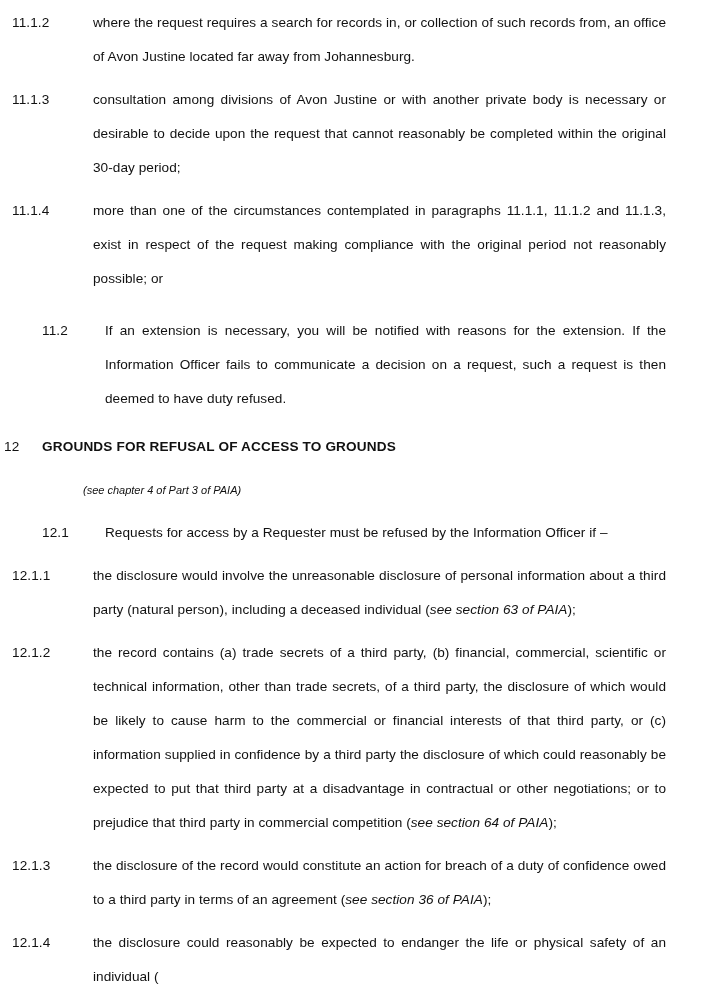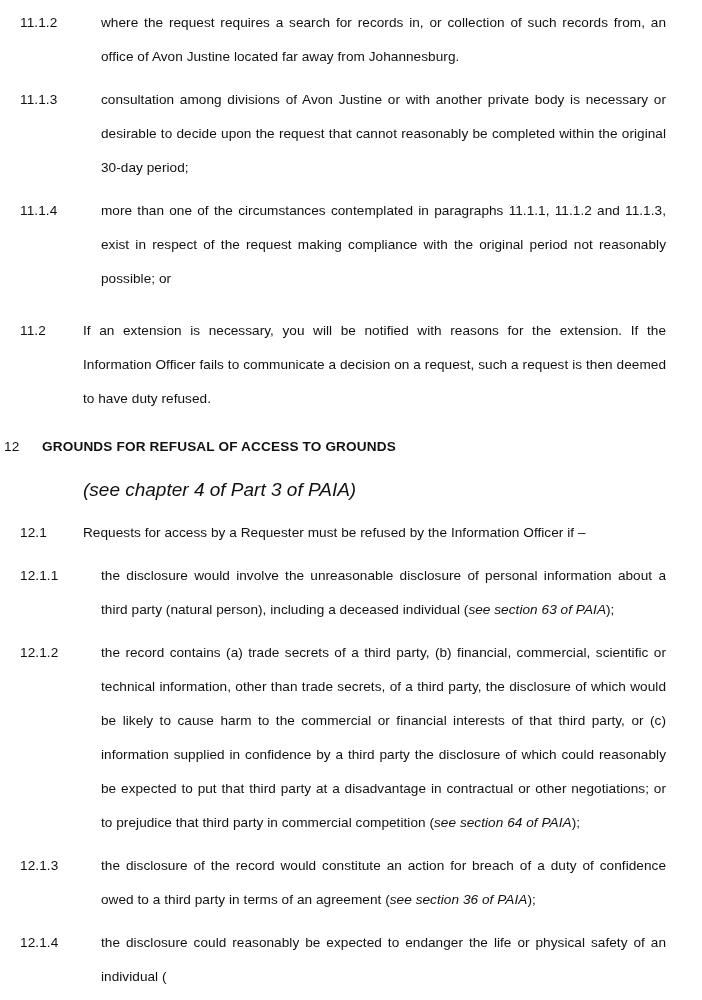--- a/index.html
+++ b/index.html
@@ -44,53 +44,53 @@
     flex: 1 1 auto;
     text-align: justify;
     text-justify: inter-word;
     hyphens: none;
     letter-spacing: 0.05px;
   }
   .clause-body.last-line-left > :last-child { }
 
   
   .lvl3 {
-    padding-left: 20px;
+    padding-left: 12px;
     padding-right: 36px;
     justify-content: flex-end;
   }
   .lvl3 .clause-num { width: 81px; }
 
   
   .lvl2 {
     padding-left: 20px;
     padding-right: 36px;
   }
-  .lvl2 .clause-num { width: 63px; }
+  .lvl2 .clause-num { width: 63px; margin-left: 22px; }
 
   
   .heading {
     display: flex;
     align-items: flex-start;
     padding-left: 4px;
     padding-right: 36px;
     font-size: 13.6px;
     line-height: 34px;
   }
   .heading .clause-num { width: 38px; flex: 0 0 auto; }
   .heading .heading-title {
     font-weight: bold;
     letter-spacing: 0.15px;
   }
 
   
   .note {
     padding-left: 83px;
     padding-right: 28px;
-    font-size: 19px;
+    font-size: 11px;
     line-height: 34px;
     font-style: italic;
   }
 
   
   .gap-sm { height: 9px; }
   .gap-md { height: 14px; }
 
   em.ital { font-style: italic; font-weight: normal; }
   strong.bold { font-weight: normal; }

